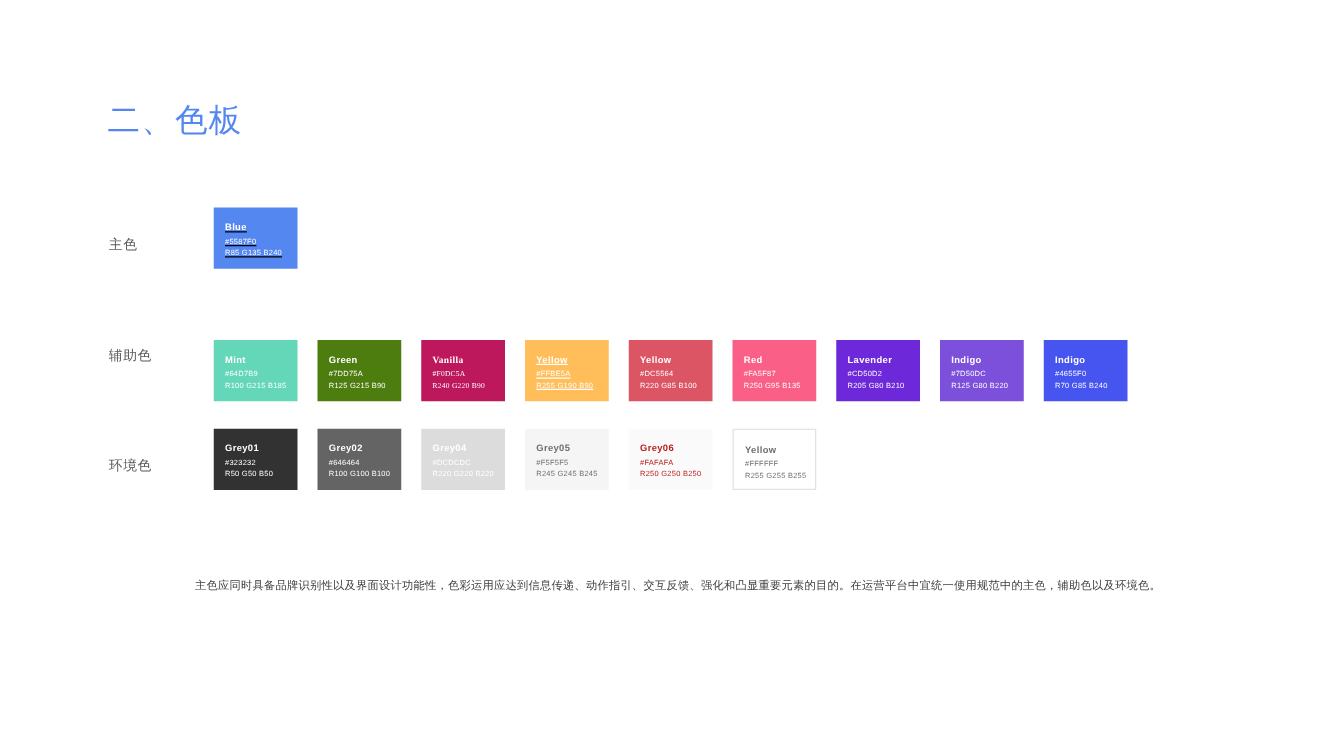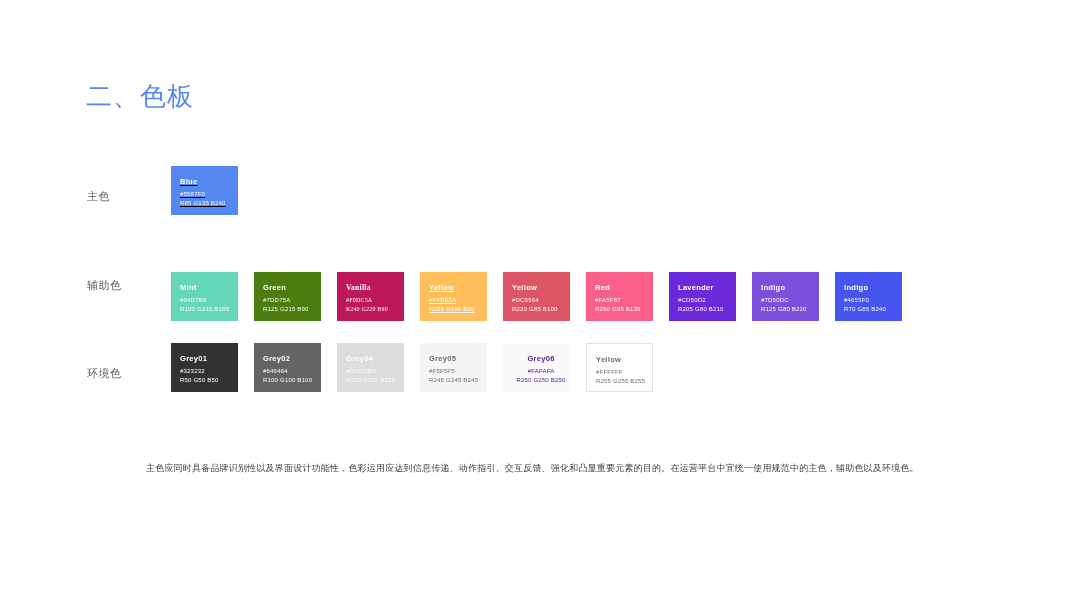--- a/index.html
+++ b/index.html
@@ -82,21 +82,21 @@
     display: block;
     font-size: 6px;
     line-height: 9px;
     letter-spacing: 0.2px;
     white-space: nowrap;
   }
 
   
   .footer-note {
     position: absolute;
-    left: 146px;
+    left: 156px;
     top: 431px;
     width: 790px;
     font-size: 9px;
     line-height: 16px;
     color: #404040;
     letter-spacing: 0.2px;
     text-align: left;
   }
 </style>
 </head>
@@ -178,21 +178,21 @@
       <div class="swatch" style="background: rgb(220, 220, 220); color: rgb(255, 255, 255);">
         <span class="sw-name">Grey04</span>
         <span class="sw-hex">#DCDCDC</span>
         <span class="sw-rgb">R220 G220 B220</span>
       </div>
       <div class="swatch" style="background: rgb(245, 245, 245); color: rgb(110, 110, 110);">
         <span class="sw-name">Grey05</span>
         <span class="sw-hex">#F5F5F5</span>
         <span class="sw-rgb">R245 G245 B245</span>
       </div>
-      <div class="swatch" style="background: rgb(250, 250, 250); color: #4c1d95; text-align: center;">
+      <div class="swatch" style="background: rgb(250, 250, 250); color: #b91c1c;">
         <span class="sw-name">Grey06</span>
         <span class="sw-hex">#FAFAFA</span>
         <span class="sw-rgb">R250 G250 B250</span>
       </div>
       <div class="swatch" style="background: rgb(255, 255, 255); color: rgb(110, 110, 110); border: 1px solid rgb(226, 226, 226);">
         <span class="sw-name">Yellow</span>
         <span class="sw-hex">#FFFFFF</span>
         <span class="sw-rgb">R255 G255 B255</span>
       </div>
     </div>

